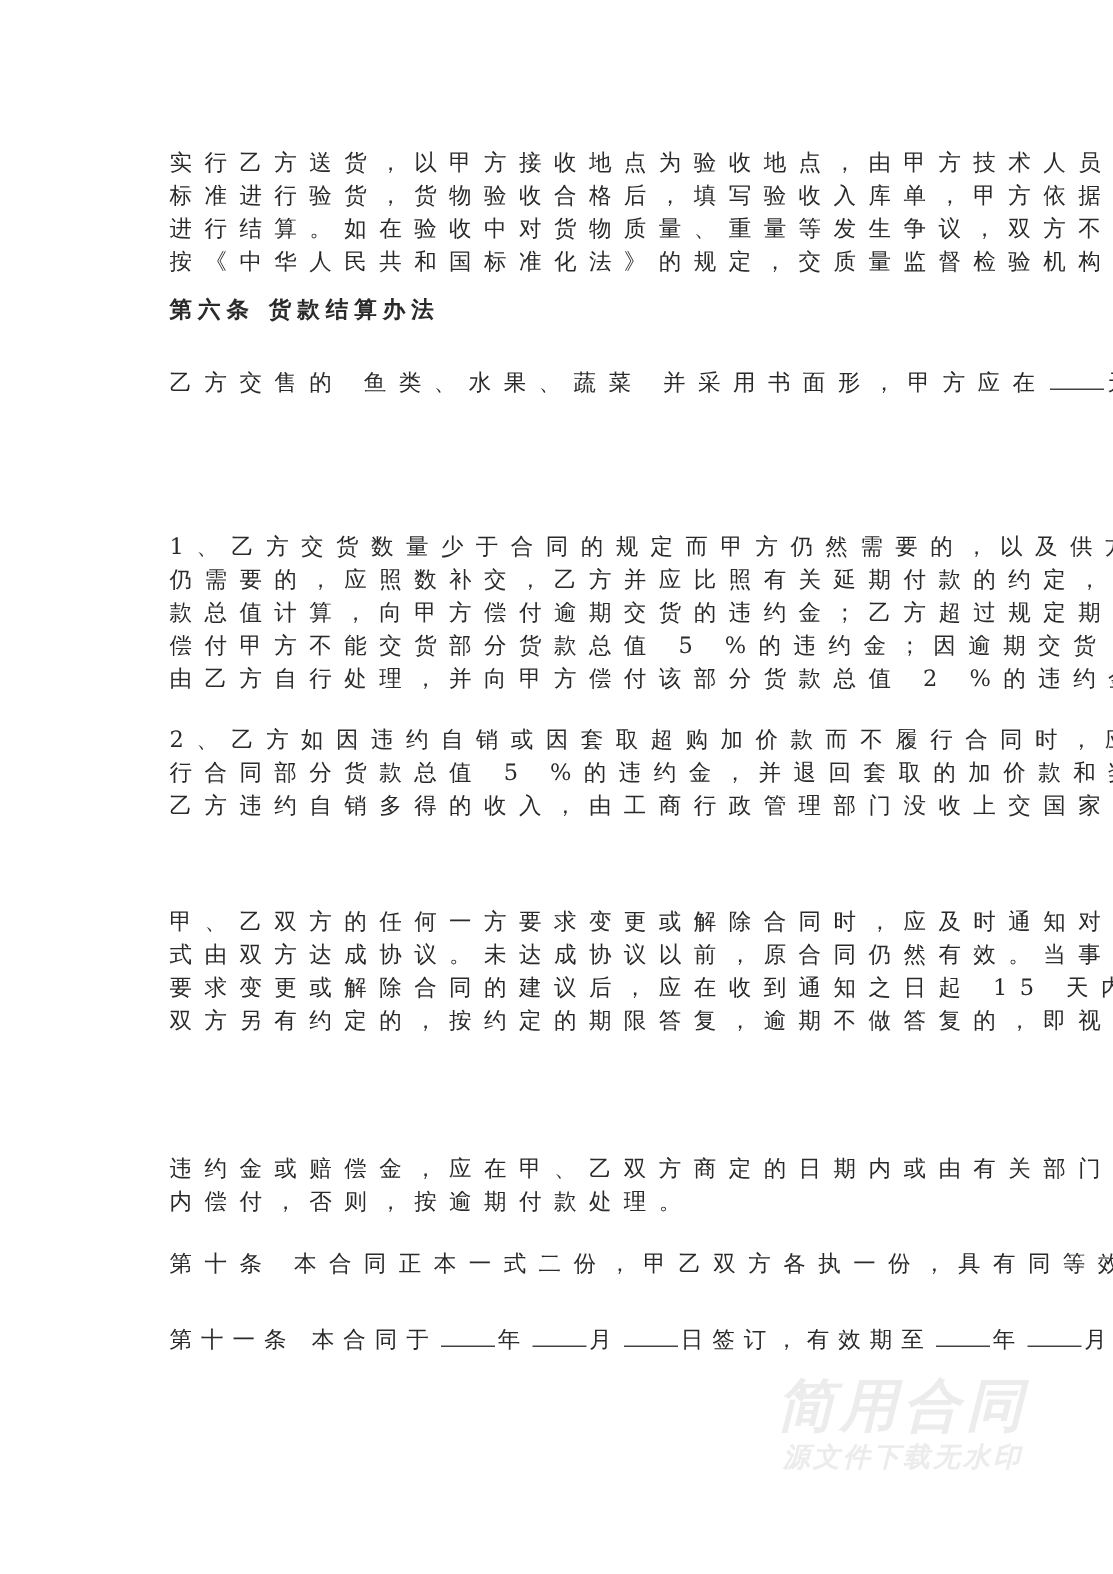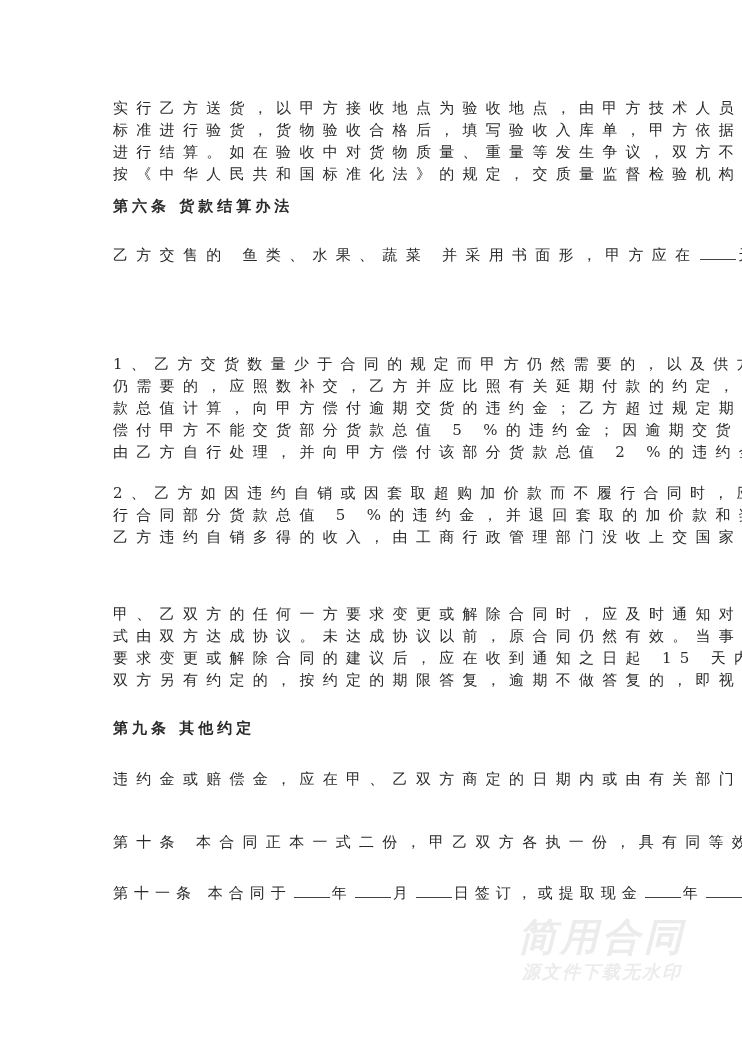--- a/index.html
+++ b/index.html
@@ -53,35 +53,33 @@
   </div>
 
 
   <div class="block" style="top:603px;">
     <div class="line">甲、乙双方的任何一方要求变更或解除合同时，应及时通知对方，并采用书面形</div>
     <div class="line">式由双方达成协议。未达成协议以前，原合同仍然有效。当事人一方接到另一方</div>
     <div class="line">要求变更或解除合同的建议后，应在收到通知之日起 15 天内做出答复，当事人</div>
     <div class="line">双方另有约定的，按约定的期限答复，逾期不做答复的，即视为默认。</div>
   </div>
 
-  <div class="block heading" style="top:717px;">
-    <div class="line">第九条 其他约定</div>
-  </div>
 
   <div class="block" style="top:768px;">
     <div class="line">违约金或赔偿金，应在甲、乙双方商定的日期内或由有关部门确定责任后 10 天</div>
+    <div class="line">内偿付，否则，按逾期付款处理。</div>
   </div>
 
   <div class="block" style="top:831px;">
     <div class="line">第十条 本合同正本一式二份，甲乙双方各执一份，具有同等效力。</div>
   </div>
 
   <div class="block" style="top:882px;">
     <div class="line" style="letter-spacing:6px;">
-      <span>第十一条 本合同于</span><span class="blank"></span><span>年</span><span class="blank"></span><span>月</span><span class="blank"></span><span>日签订，或提取现金</span><span class="blank"></span><span>年</span><span class="blank"></span><span>月</span>
+      <span>第十一条 本合同于</span><span class="blank"></span><span>年</span><span class="blank"></span><span>月</span><span class="blank"></span><span>日签订，有效期至</span><span class="blank"></span><span>年</span><span class="blank"></span><span>月</span>
     </div>
   </div>
 
   <div class="watermark">
     <div class="wm-title">简用合同</div>
     <div class="wm-sub">源文件下载无水印</div>
   </div>
 
 </div>
 

